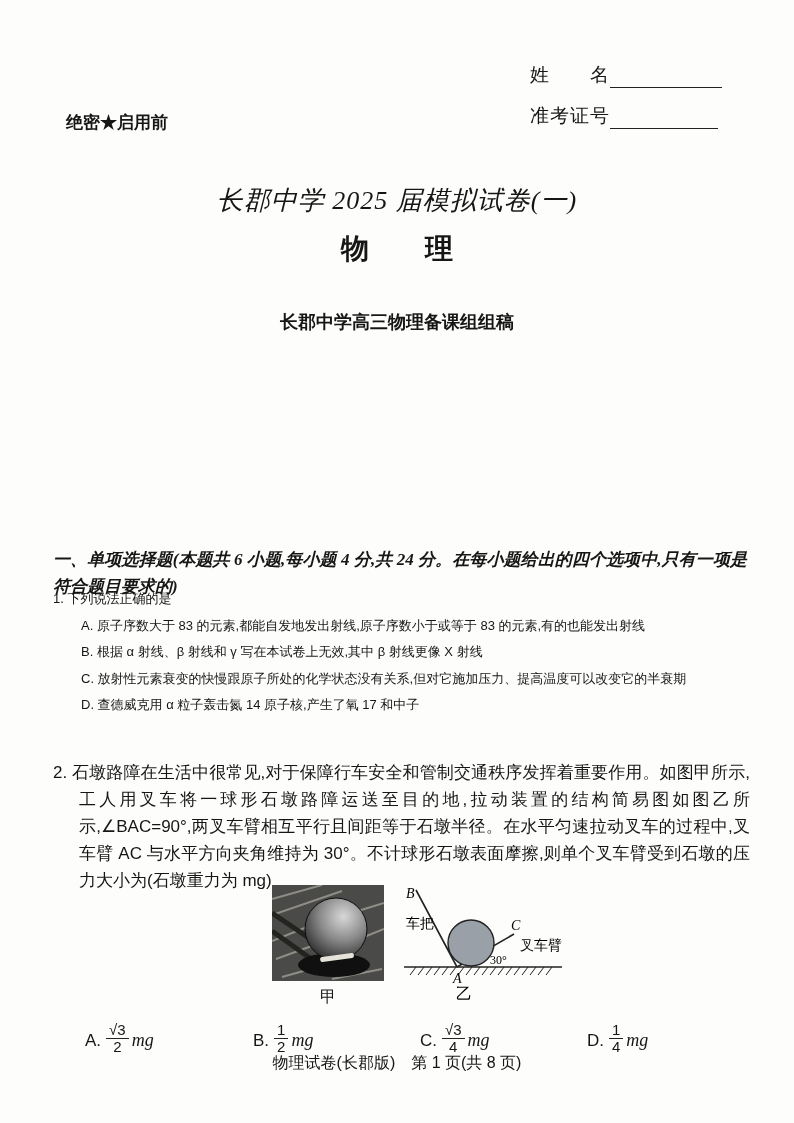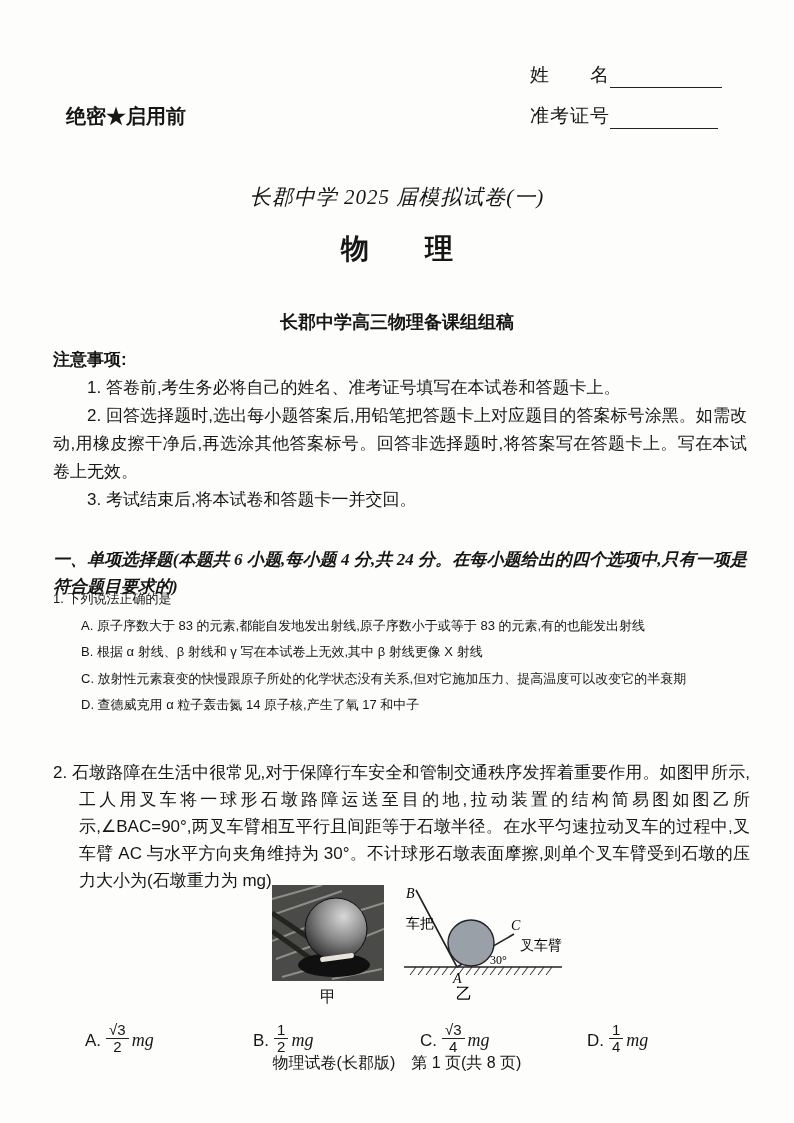--- a/index.html
+++ b/index.html
@@ -7,25 +7,25 @@
     position:relative;
     width:794px;height:1123px;
     margin:0 auto;
     background:#fdfdfb;
     font-family:"Liberation Serif","DejaVu Serif",serif;
     color:#161616;
     overflow:hidden;
   }
   .abs{position:absolute;}
   
-  .secrecy{left:66px;top:103px;font-size:20px;font-weight:bold;font-family:Liberation Sans, sans-serif;}
+  .secrecy{left:66px;top:111px;font-size:17px;font-weight:bold;font-family:Liberation Sans, sans-serif;}
   .fill-row{left:530px;font-size:19px;letter-spacing:1px;white-space:nowrap;}
   .fill-line{display:inline-block;border-bottom:1.5px solid #222;height:1.1em;vertical-align:bottom;}
   
-  .title{left:0;top:183px;width:100%;text-align:center;font-size:21px;font-style:italic;letter-spacing:1px;}
+  .title{left:0;top:183px;width:100%;text-align:center;font-size:26px;font-style:italic;letter-spacing:1px;}
   .subject{left:0;top:230px;width:100%;text-align:center;font-size:28px;font-weight:bold;font-family:Liberation Mono, monospace;}
   .subtitle{left:0;top:310px;width:100%;text-align:center;font-size:18px;font-weight:bold;font-family:"Liberation Sans","DejaVu Sans",sans-serif;}
   
   .notice{left:53px;top:346px;width:694px;font-size:17px;line-height:28px;font-family:"Liberation Sans","DejaVu Sans",sans-serif;}
   .notice .hd{font-weight:bold;}
   .notice p{margin:0;text-indent:2em;text-align:justify;}
   
   .section-hd{left:53px;top:531px;width:694px;font-size:17px;line-height:27px;font-weight:bold;font-style:italic;text-align:justify;margin-top:15px;}
   
   .q1{left:53px;top:586px;width:697px;font-size:13px;line-height:26.5px;font-family:"Liberation Sans","DejaVu Sans",sans-serif;}
@@ -61,26 +61,20 @@
     <span>姓　　名</span><span class="fill-line" style="width:112px;"></span>
   </div>
   <div class="abs fill-row" style="top:103px;">
     <span>准考证号</span><span class="fill-line" style="width:108px;"></span>
   </div>
 
   <div class="abs title">长郡中学 2025 届模拟试卷(一)</div>
   <div class="abs subject">物　　理</div>
   <div class="abs subtitle">长郡中学高三物理备课组组稿</div>
 
-  <div class="abs notice">
-    <div class="hd">注意事项:</div>
-    <p>1. 答卷前,考生务必将自己的姓名、准考证号填写在本试卷和答题卡上。</p>
-    <p>2. 回答选择题时,选出每小题答案后,用铅笔把答题卡上对应题目的答案标号涂黑。如需改动,用橡皮擦干净后,再选涂其他答案标号。回答非选择题时,将答案写在答题卡上。写在本试卷上无效。</p>
-    <p>3. 考试结束后,将本试卷和答题卡一并交回。</p>
-  </div>
 
   <div class="abs section-hd">一、单项选择题(本题共 6 小题,每小题 4 分,共 24 分。在每小题给出的四个选项中,只有一项是符合题目要求的)</div>
 
   <div class="abs q1">
     <p class="stem">1. 下列说法正确的是</p>
     <p class="opt">A. 原子序数大于 83 的元素,都能自发地发出射线,原子序数小于或等于 83 的元素,有的也能发出射线</p>
     <p class="opt">B. 根据 α 射线、β 射线和 γ 写在本试卷上无效,其中 β 射线更像 X 射线</p>
     <p class="opt">C. 放射性元素衰变的快慢跟原子所处的化学状态没有关系,但对它施加压力、提高温度可以改变它的半衰期</p>
     <p class="opt">D. 查德威克用 α 粒子轰击氮 14 原子核,产生了氧 17 和中子</p>
   </div>

